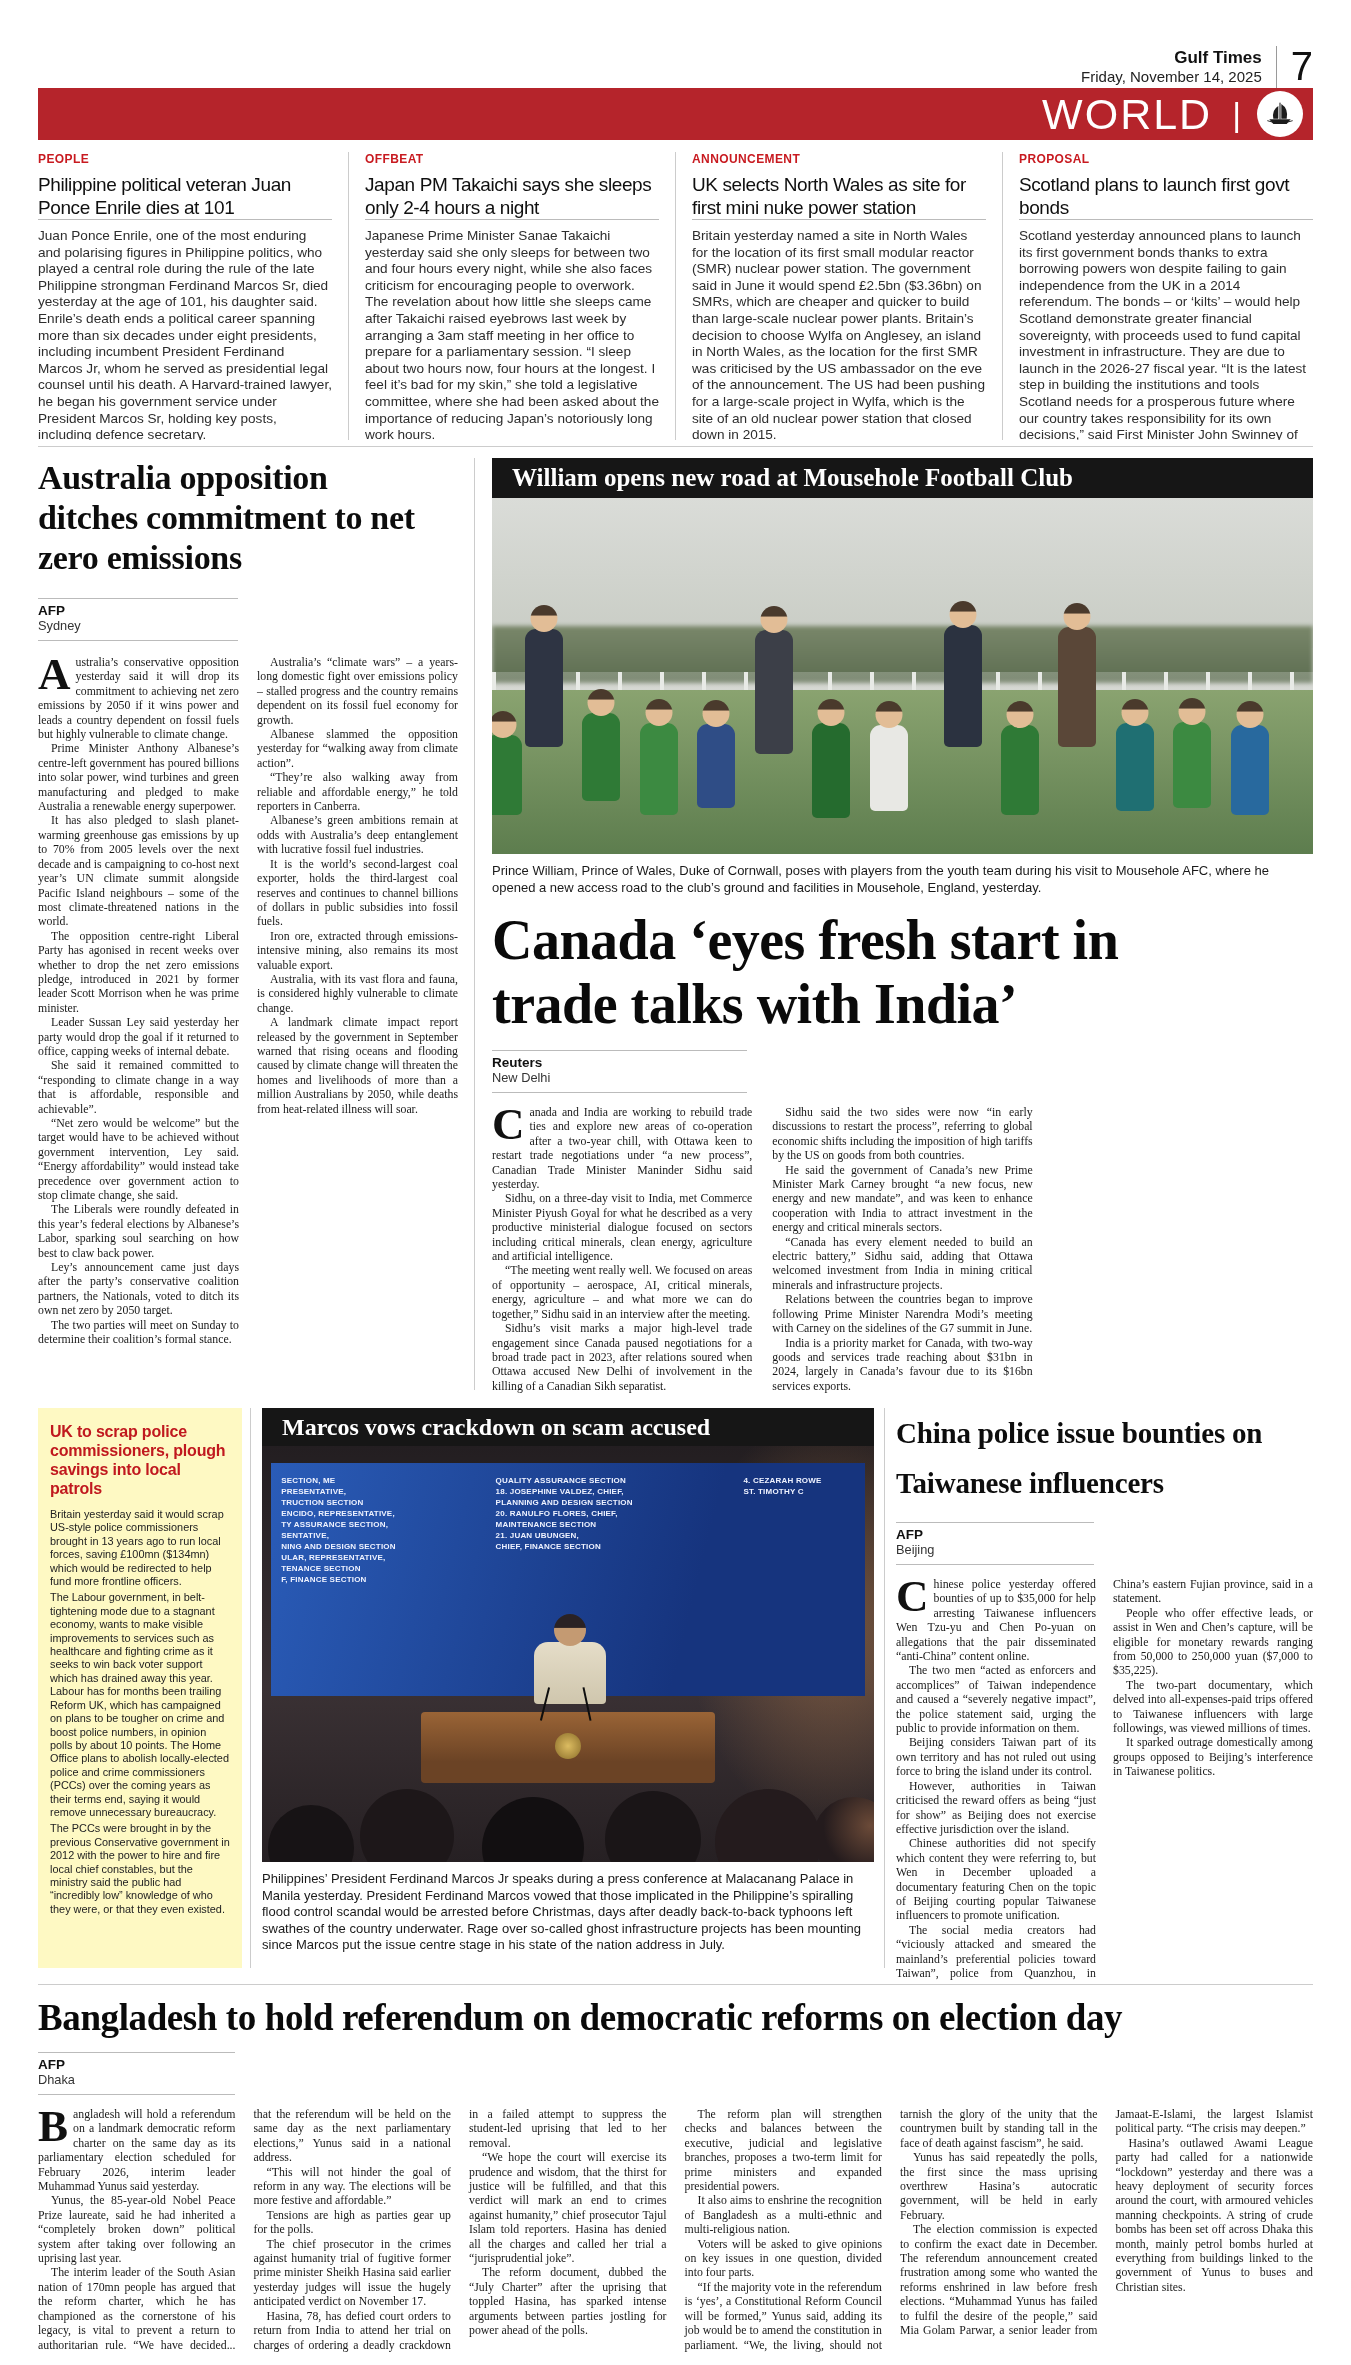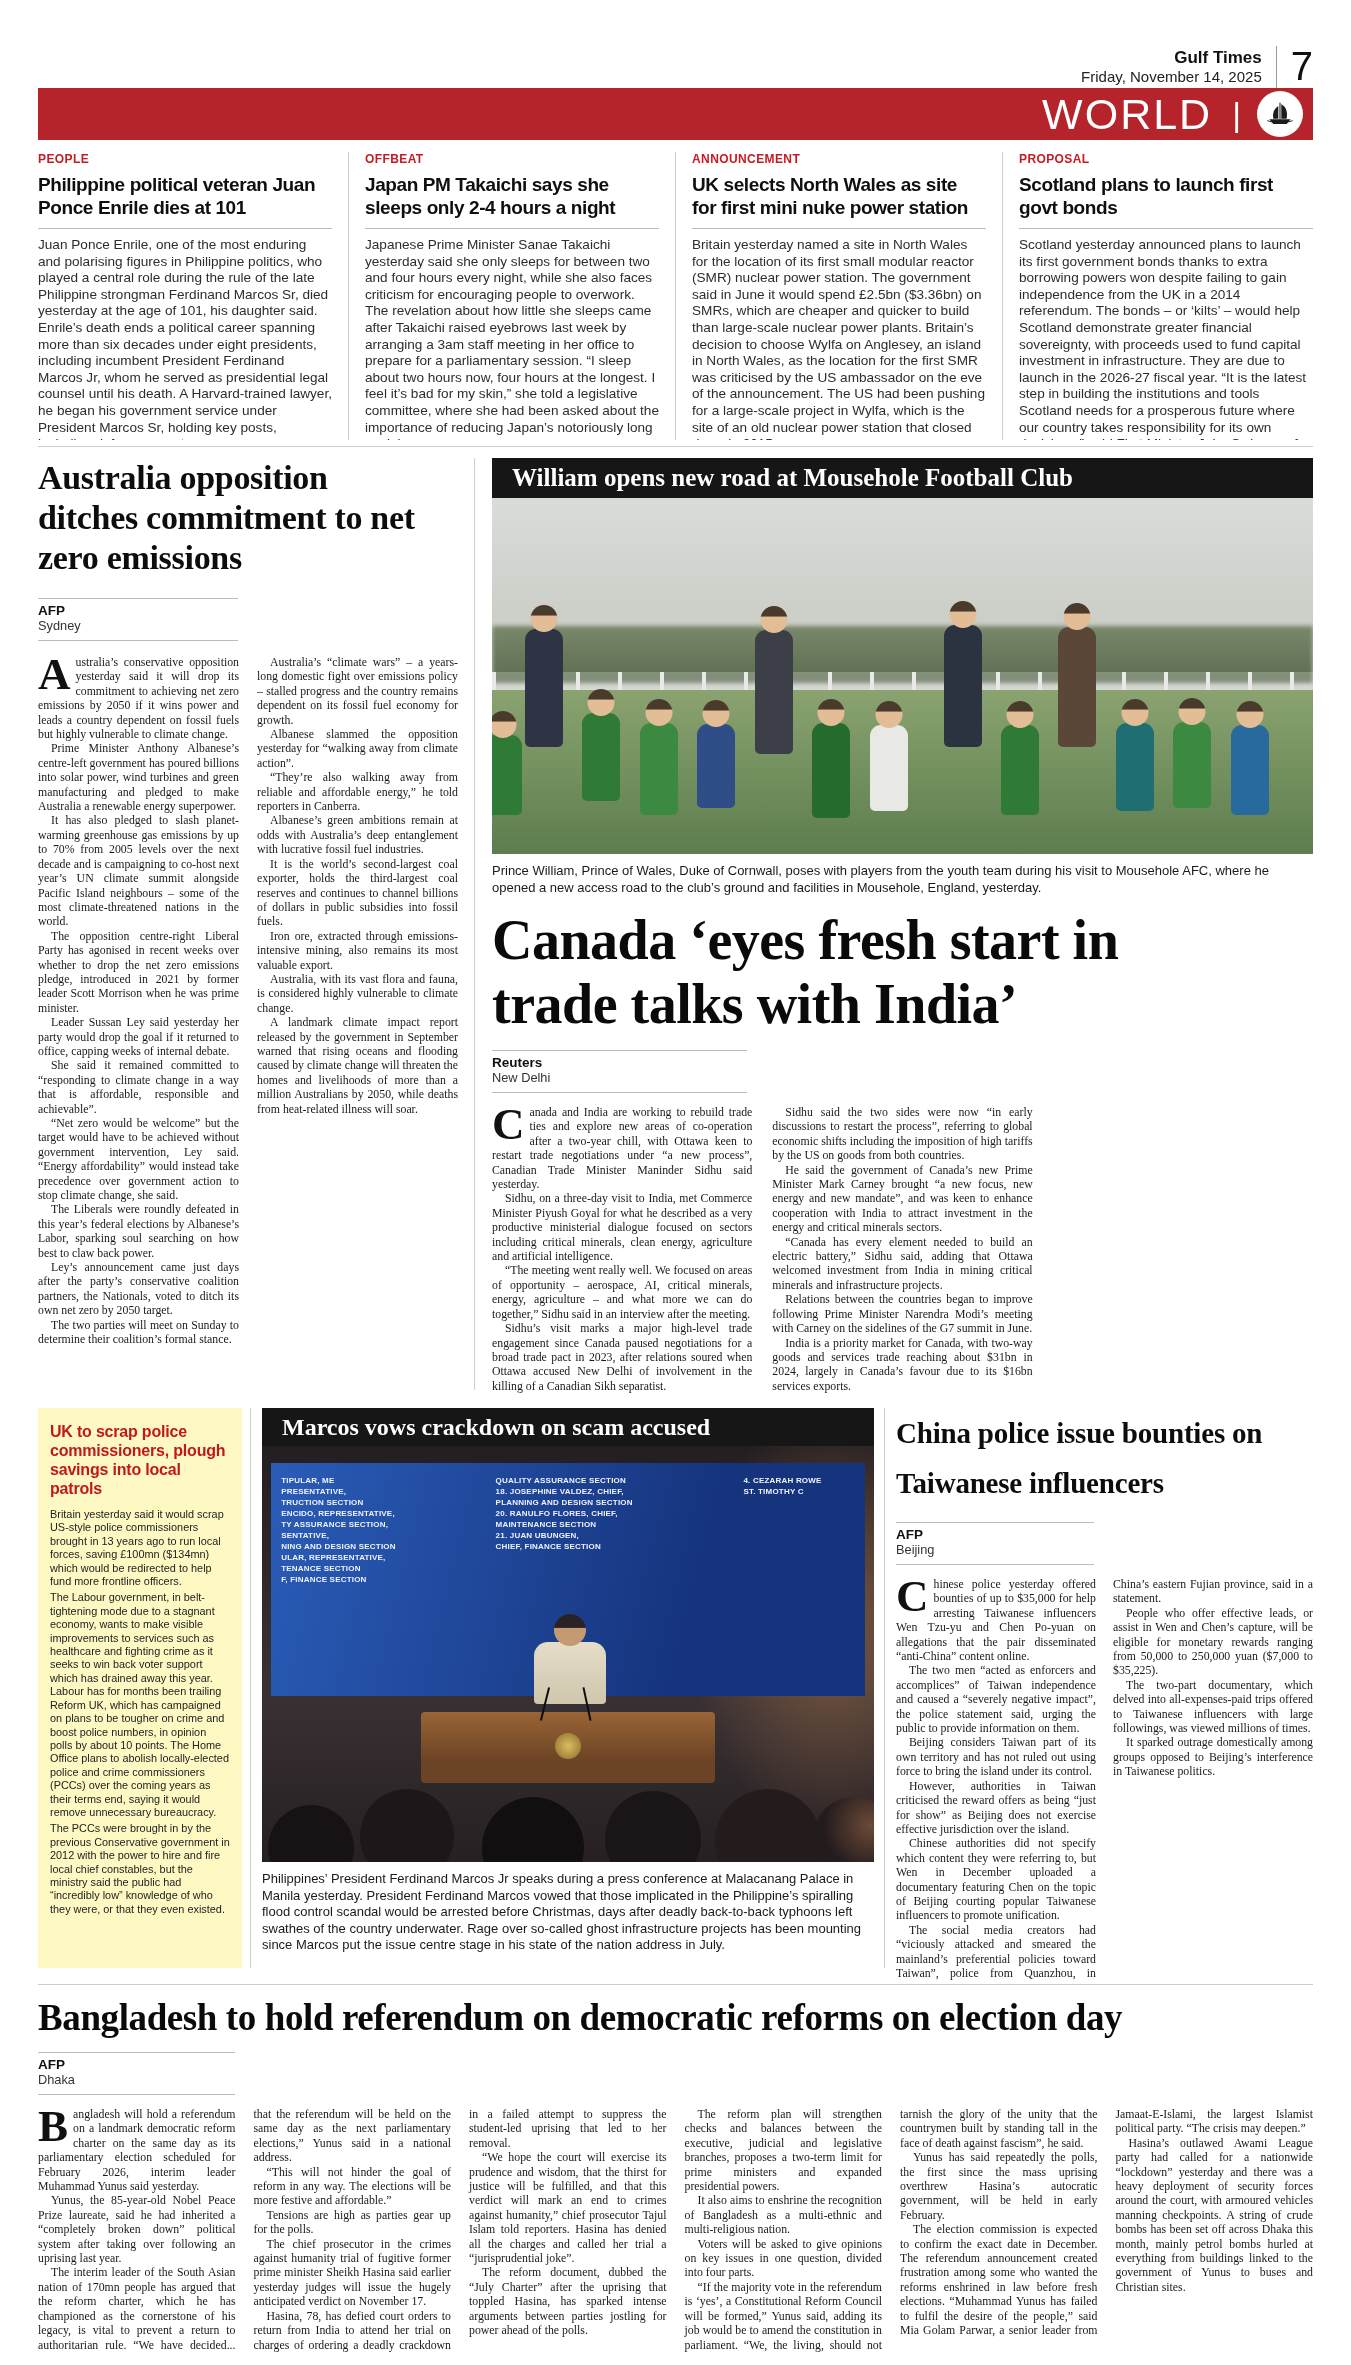--- a/index.html
+++ b/index.html
@@ -24,22 +24,22 @@
                align-items:center; justify-content:center; }
   .band-logo svg { width:32px; height:32px; }
 
   
   .briefs { position:absolute; top:152px; left:38px; width:1275px; height:288px; display:flex; }
   .brief { flex:1 1 0; padding:0 16px; overflow:hidden; }
   .brief:first-child { padding-left:0; }
   .brief:last-child { padding-right:0; }
   .brief + .brief { border-left:1px solid #ccc; }
   .kicker { color:#c81a20; font-size:12px; font-weight:800; letter-spacing:.4px; margin-bottom:7px; }
-  .brief h3 { font-size:19px; line-height:23px; font-weight:700; letter-spacing:-.4px; color:#0f0f0f;
-              margin-bottom:9px; min-height:46px; }
+  .brief h3 { font-size:19px; line-height:23px; font-weight:400; letter-spacing:-.4px; color:#0f0f0f;
+              min-height:46px; }
   .brief .rule { border-top:1px solid #bbb; margin-bottom:8px; }
   .brief p { font-size:13.6px; line-height:16.6px; color:#2d2d2d; }
 
   .hrule { position:absolute; left:38px; width:1275px; border-top:1px solid #ccc; }
   .vrule { position:absolute; width:1px; background:#ccc; }
 
   
   .byline { border-top:1px solid #bbb; border-bottom:1px solid #bbb; padding:4px 0 7px; }
   .byline .agency { display:block; font-size:13.5px; font-weight:700; color:#111; }
   .byline .place  { display:block; font-size:12.8px; color:#333; }
@@ -295,21 +295,21 @@
 
   <div class="vrule" style="left:250px; top:1408px; height:560px;"></div>
   <div class="vrule" style="left:884px; top:1408px; height:560px;"></div>
 
   <section class="marcos">
     <div class="bar-head">Marcos vows crackdown on scam accused</div>
     <div class="m-photo">
       <div class="m-glow"></div>
       <div class="m-screen">
         <div class="scr-col1">
-            <p>TIPULAR, ME</p>
+            <p>SECTION, ME</p>
             <p>PRESENTATIVE,</p>
             <p>TRUCTION SECTION</p>
             <p>ENCIDO, REPRESENTATIVE,</p>
             <p>TY ASSURANCE SECTION,</p>
             <p>SENTATIVE,</p>
             <p>NING AND DESIGN SECTION</p>
             <p>ULAR, REPRESENTATIVE,</p>
             <p>TENANCE SECTION</p>
             <p>F, FINANCE SECTION</p>
           </div>

